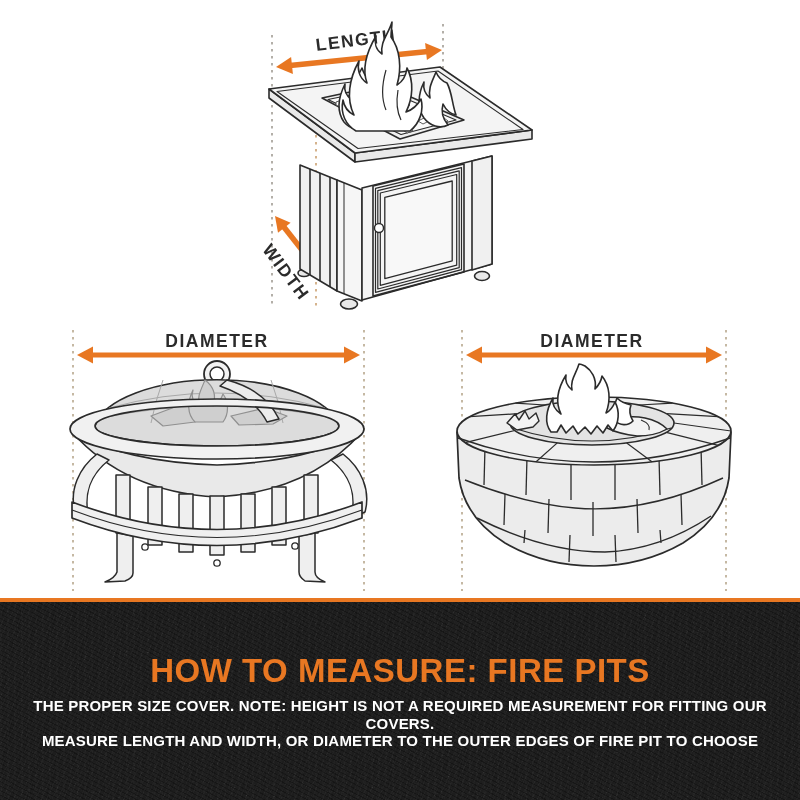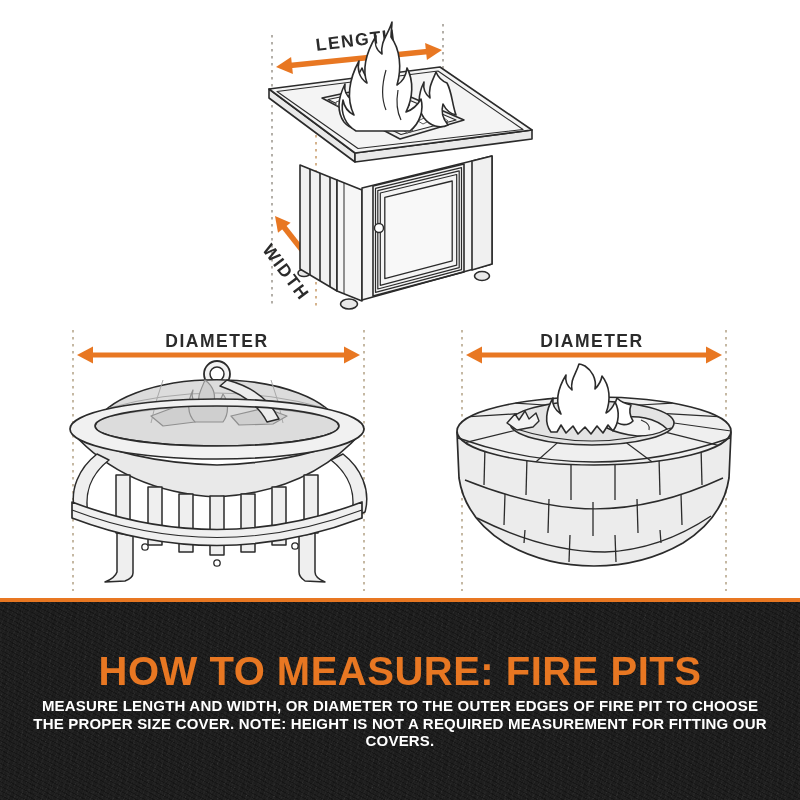--- a/index.html
+++ b/index.html
@@ -24,21 +24,21 @@
     background-color:#3b3b3b;
     background-image:
       repeating-linear-gradient(115deg, rgba(255,255,255,0.05) 0px, rgba(255,255,255,0.05) 1px, transparent 1px, transparent 5px),
       repeating-linear-gradient(28deg, rgba(0,0,0,0.28) 0px, rgba(0,0,0,0.28) 1px, transparent 1px, transparent 4px),
       repeating-linear-gradient(90deg, rgba(255,255,255,0.03) 0px, rgba(255,255,255,0.03) 2px, transparent 2px, transparent 7px);
   }
   .banner-noise { position:absolute; left:0; top:0; width:800px; height:198px; opacity:.5; }
   .banner-content { position:relative; text-align:center; }
   .banner-title {
     margin:52px 0 9px 0;
-    font-size:40px; line-height:34px; font-weight:bold;
+    font-size:33px; line-height:34px; font-weight:bold;
     color:#E87722; letter-spacing:0.5px;
   }
   .banner-desc {
     margin:0; font-size:15px; line-height:17.5px; font-weight:bold;
     color:#ffffff; letter-spacing:0.2px;
   }
   .banner-desc span { display:block; }
 </style>
 </head>
 <body>
@@ -288,19 +288,19 @@
     <svg class="banner-noise" aria-hidden="true">
       <filter id="grain">
         <feTurbulence type="fractalNoise" baseFrequency="0.75" numOctaves="2" stitchTiles="stitch"></feTurbulence>
         <feColorMatrix type="matrix" values="0 0 0 0 0  0 0 0 0 0  0 0 0 0 0  0.7 0.7 0.7 0 0"></feColorMatrix>
       </filter>
       <rect width="800" height="198" filter="url(#grain)"></rect>
     </svg>
     <div class="banner-content">
       <h1 class="banner-title">HOW TO MEASURE: FIRE PITS</h1>
       <p class="banner-desc">
+        <span>THE PROPER SIZE COVER. NOTE: HEIGHT IS NOT A REQUIRED MEASUREMENT FOR FITTING OUR COVERS.</span>
         <span>MEASURE LENGTH AND WIDTH, OR DIAMETER TO THE OUTER EDGES OF FIRE PIT TO CHOOSE</span>
-        <span>THE PROPER SIZE COVER. NOTE: HEIGHT IS NOT A REQUIRED MEASUREMENT FOR FITTING OUR COVERS.</span>
       </p>
     </div>
   </div>
 
 </div>
 
 </body></html>

